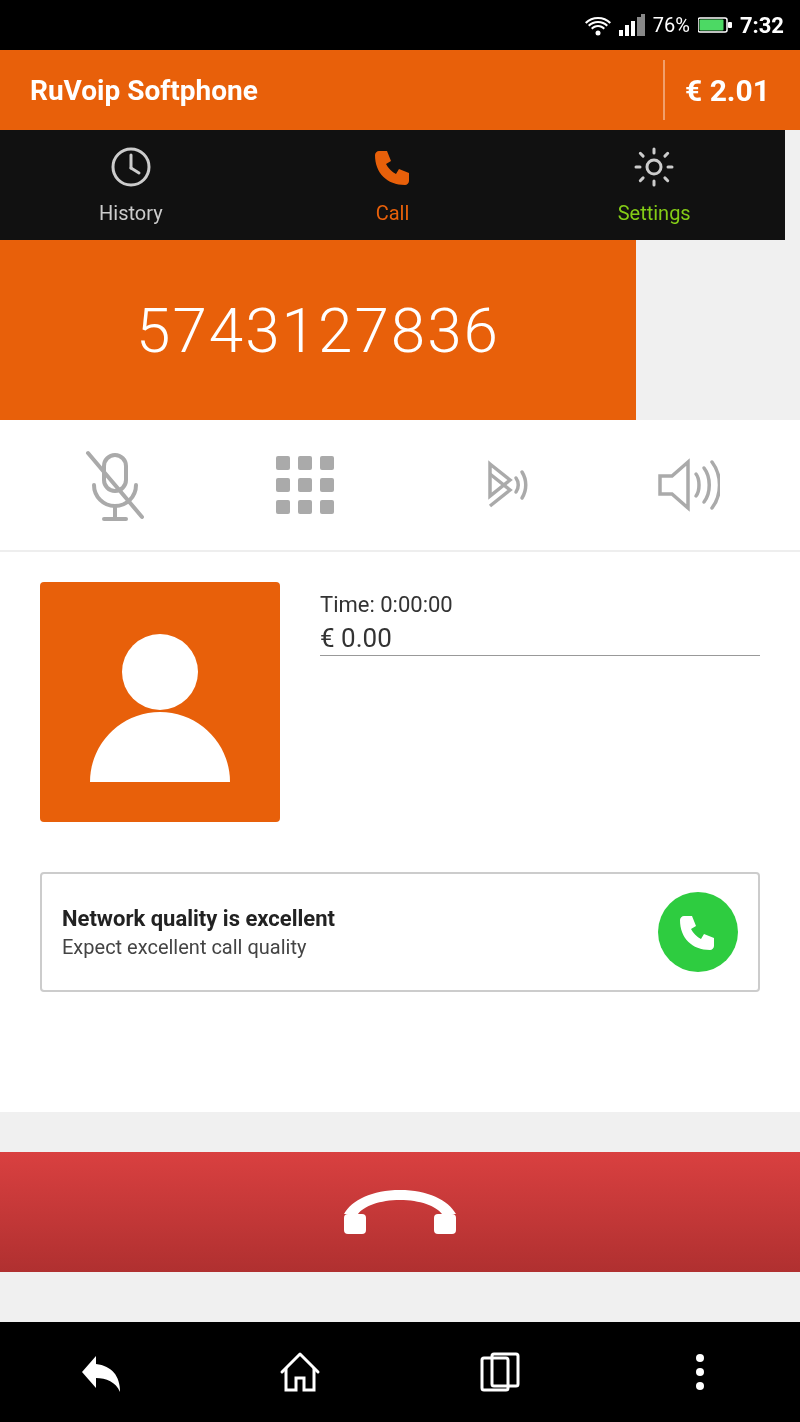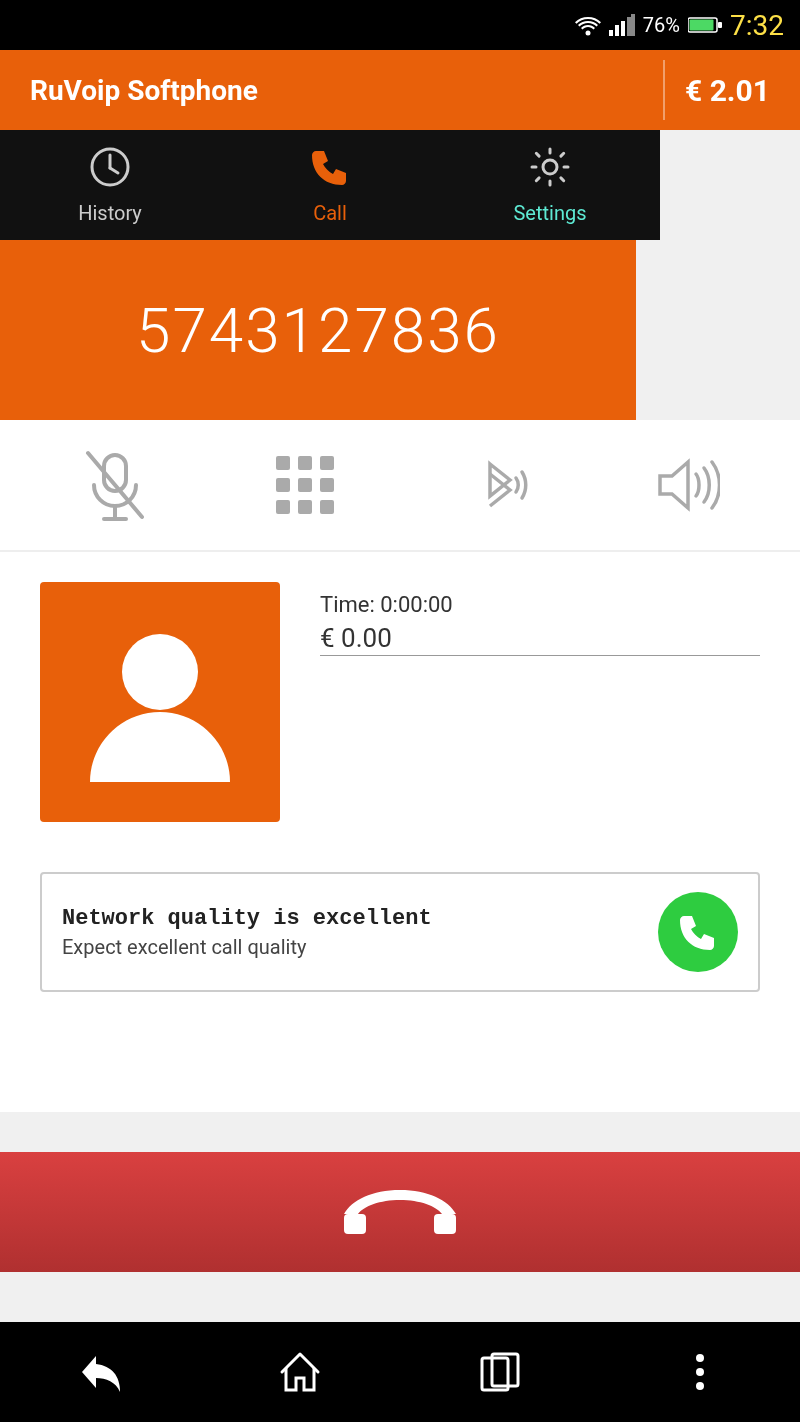--- a/index.html
+++ b/index.html
@@ -53,21 +53,21 @@
     }
     .balance-separator {
       width: 2px;
       height: 60px;
       background: rgba(255,255,255,0.4);
       margin: 0 20px;
     }
 
     
     .nav-tabs {
-      width: 660px;
+      width: 785px;
       height: 110px;
       background: #111;
       display: flex;
       align-items: stretch;
     }
     .nav-tab {
       flex: 1;
       display: flex;
       flex-direction: column;
       align-items: center;
@@ -188,21 +188,20 @@
       align-items: center;
       justify-content: space-between;
     }
     .network-quality-text {
       flex: 1;
     }
     .network-quality-title {
       font-size: 22px;
       font-weight: bold;
       color: #222;
-      font-family: Liberation Mono, monospace;
     }
     .network-quality-subtitle {
       font-size: 20px;
       color: #444;
       margin-top: 4px;
     }
     .call-action-btn {
       width: 80px;
       height: 80px;
       background: #2ecc40;
@@ -298,21 +297,21 @@
       <rect x="18" y="3" width="4" height="19" fill="#888"></rect>
       <rect x="22" y="0" width="4" height="22" fill="#888"></rect>
     </svg>
     <span style="color:#fff;font-size:20px;">76%</span>
 
     <svg width="34" height="18" viewBox="0 0 34 18" fill="white">
       <rect x="0" y="2" width="29" height="14" rx="2" ry="2" stroke="white" stroke-width="1.5" fill="none"></rect>
       <rect x="1.5" y="3.5" width="24" height="11" rx="1" fill="#4cd964"></rect>
       <rect x="30" y="6" width="4" height="6" rx="1" fill="white"></rect>
     </svg>
-    <span style="color:#fde047;font-size:28px;font-weight:normal;">7:32</span>
+    <span style="color:#ffffff;font-size:22px;font-weight:bold;">7:32</span>
   </div>
 </div>
 
 <div class="app-header">
   <span class="app-title">RuVoip Softphone</span>
   <div class="header-right">
     <div class="balance-separator"></div>
     <span class="app-balance" style="color:#fff;">€ 2.01</span>
   </div>
 </div>
@@ -340,21 +339,21 @@
     <span class="nav-tab-label" style="color:#e8600a;">Call</span>
   </div>
 
   <div class="nav-tab">
     <div class="nav-tab-icon">
       <svg width="44" height="44" viewBox="0 0 44 44" fill="none">
         <circle cx="22" cy="22" r="7" stroke="#ccc" stroke-width="3" fill="none"></circle>
         <path d="M22 4v4M22 36v4M4 22h4M36 22h4M8.3 8.3l2.8 2.8M32.9 32.9l2.8 2.8M35.7 8.3l-2.8 2.8M11.1 32.9l-2.8 2.8" stroke="#ccc" stroke-width="3" stroke-linecap="round"></path>
       </svg>
     </div>
-    <span class="nav-tab-label" style="color:#5eead4;">Settings</span>
+    <span class="nav-tab-label" style="color:#84cc16;">Settings</span>
   </div>
 </div>
 
 <div class="number-display">
   <span class="phone-number">5743127836</span>
 </div>
 
 <div class="controls-row">
 
   <div class="control-btn">

